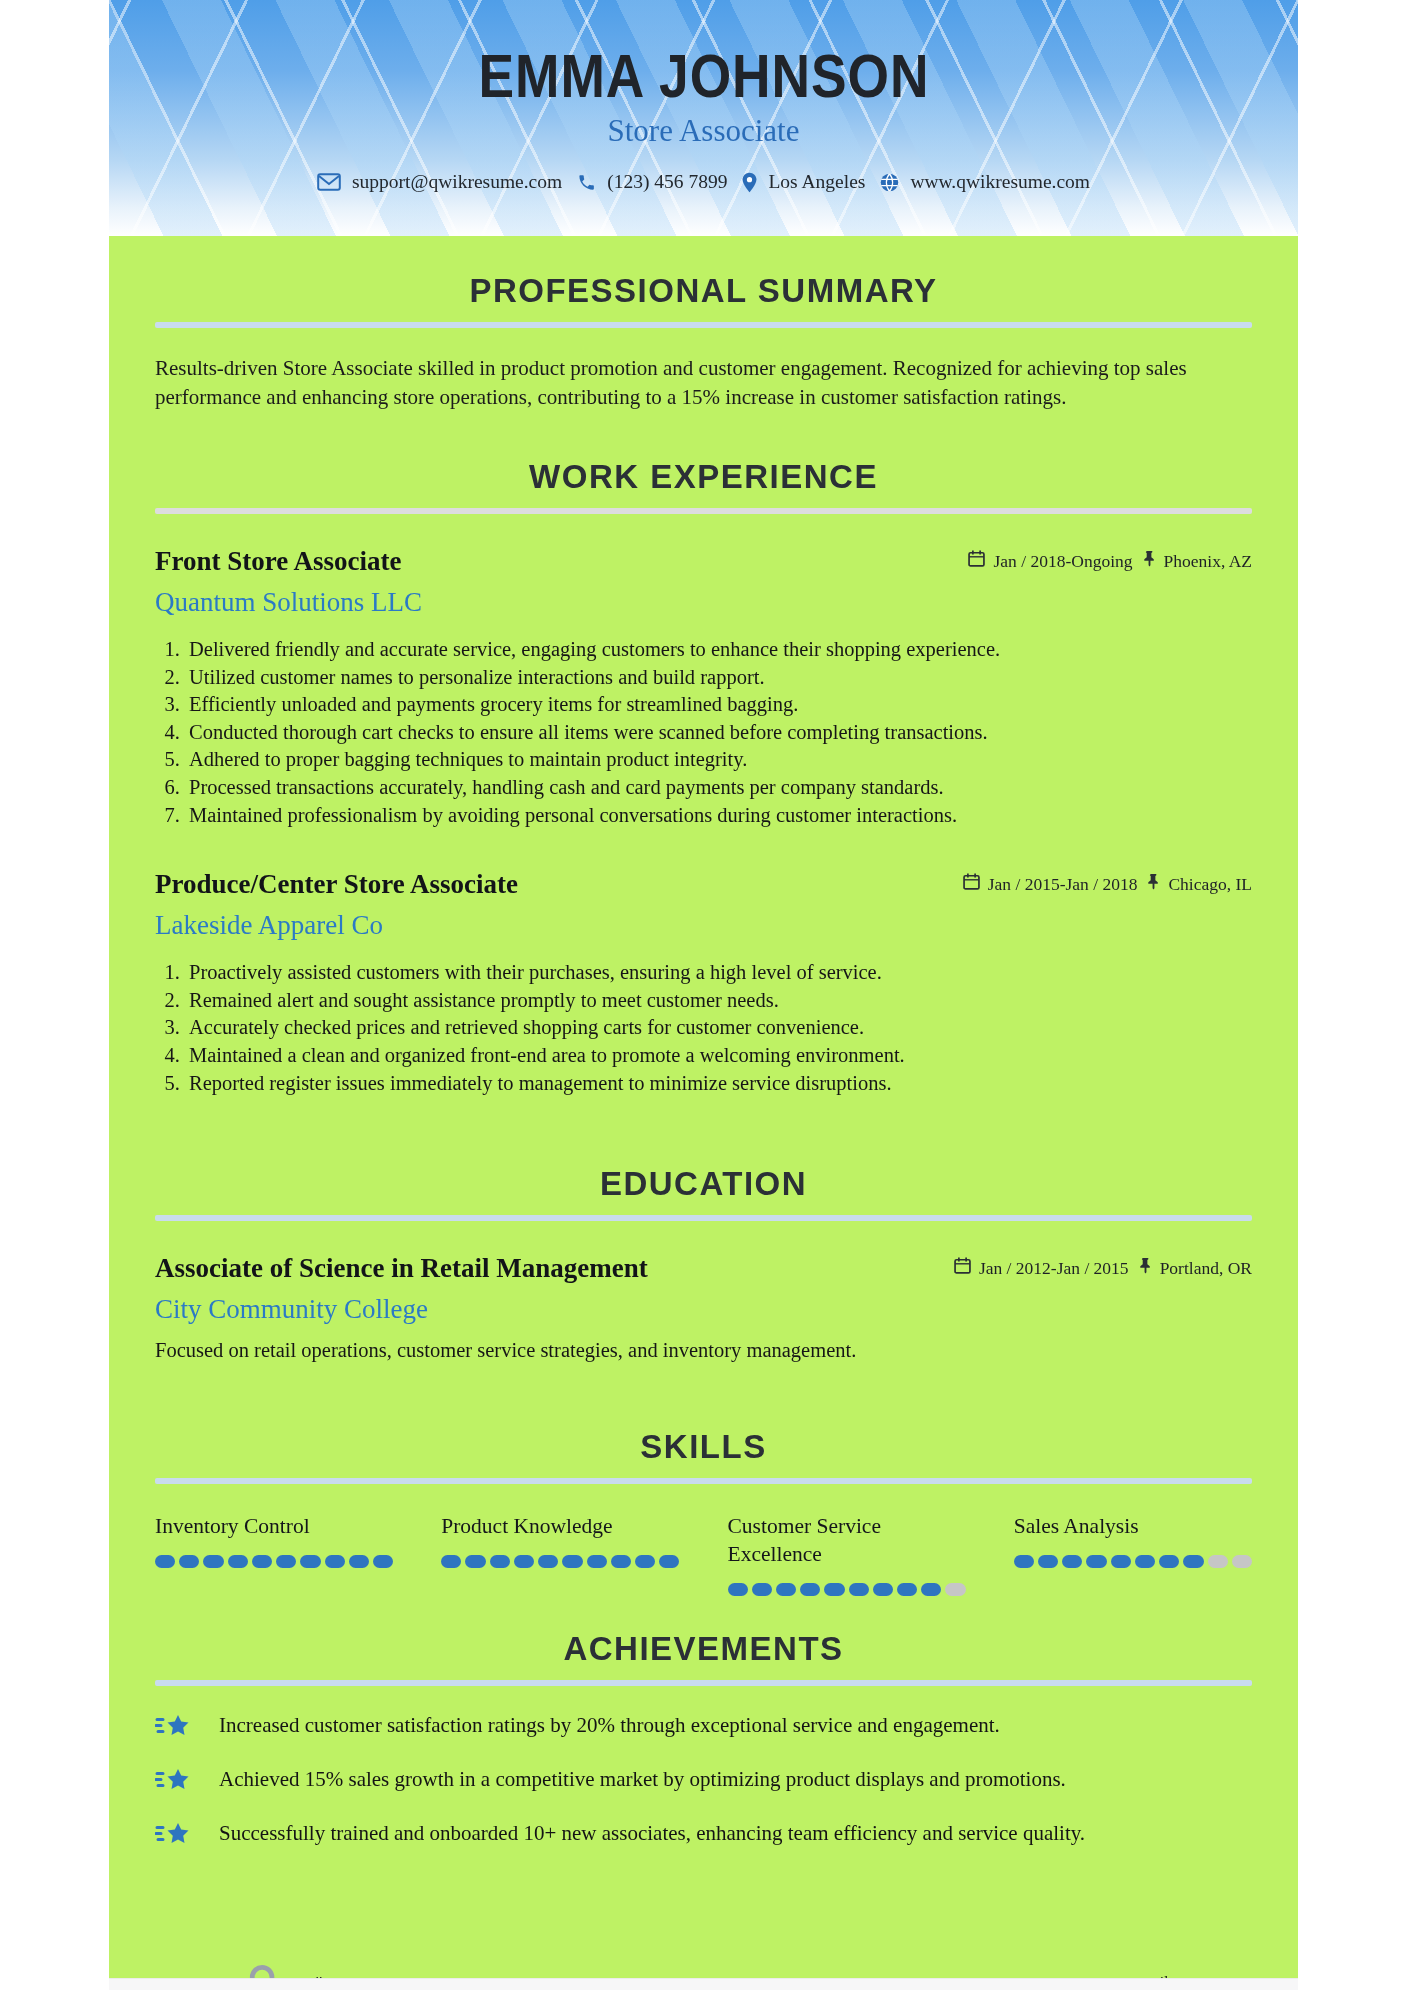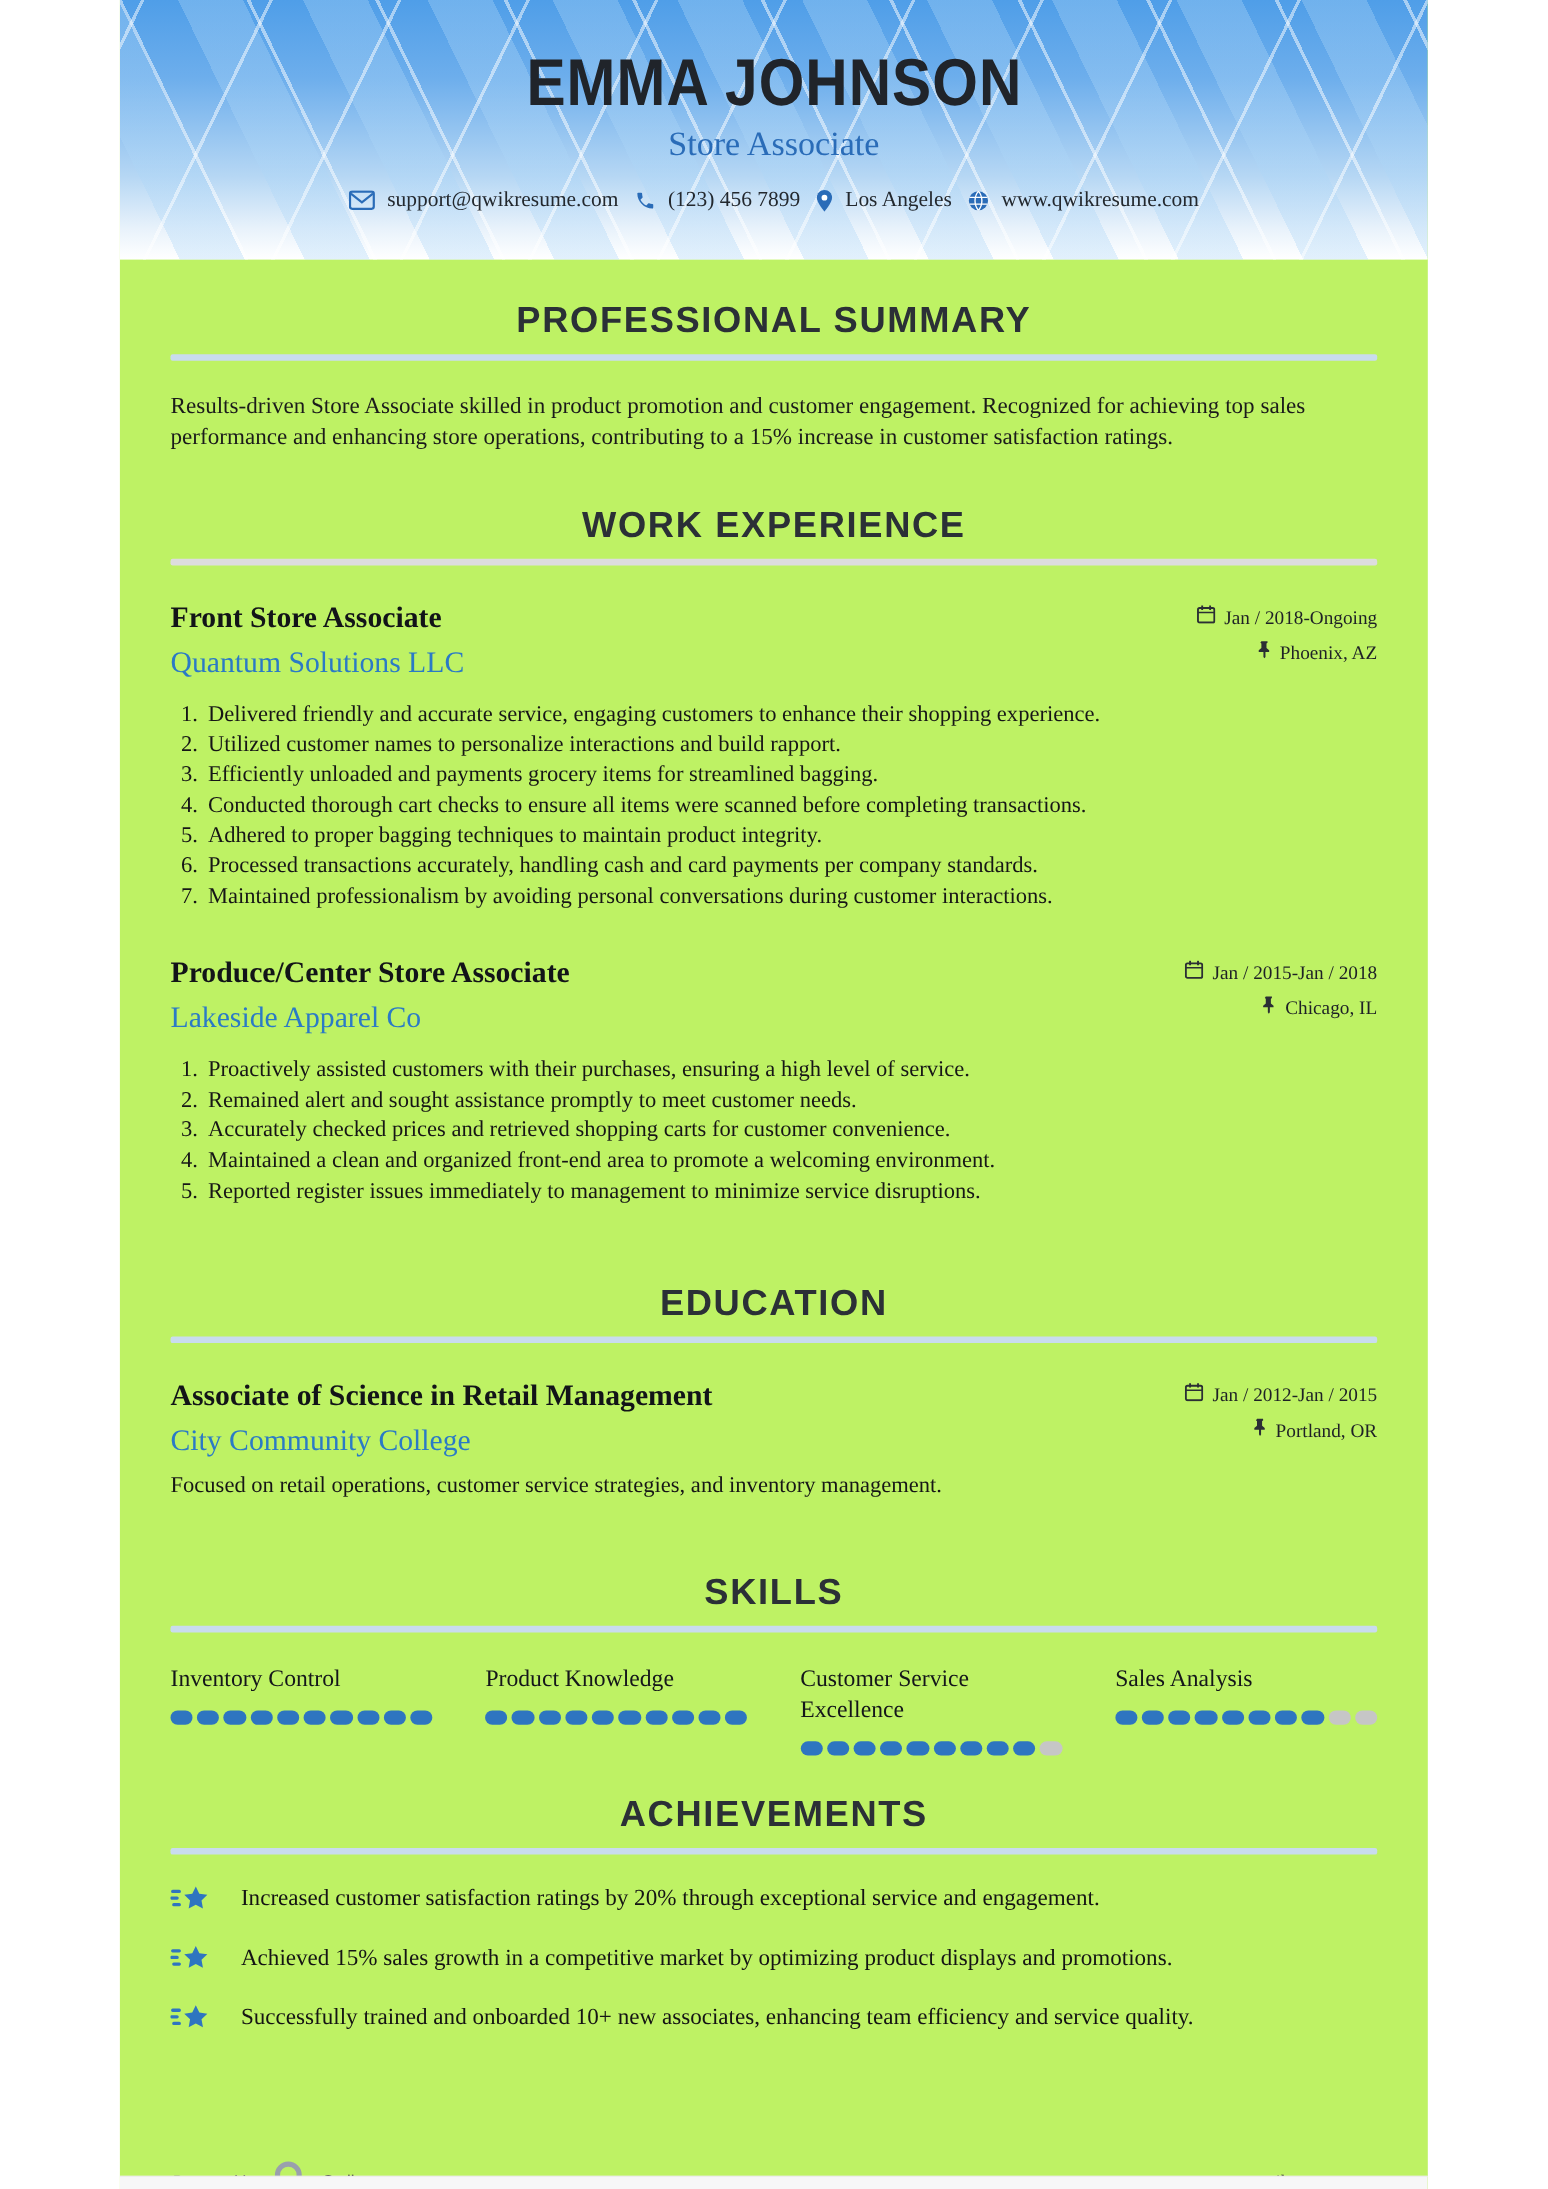--- a/index.html
+++ b/index.html
@@ -35,21 +35,21 @@
   .sec-summary{margin-top:36px;}
   .summary-text{margin-top:26px;font-size:21px;line-height:29px;color:#1b1b1b;}
 
   
   .sec-work{margin-top:46px;}
   .job{margin-top:30px;}
   .job + .job{margin-top:38px;}
   .job-head{display:flex;justify-content:space-between;align-items:flex-start;}
   .job-name{font-size:27px;font-weight:700;color:#121418;line-height:34px;margin:0;}
   .company{margin-top:9px;font-size:27px;color:var(--link-blue,#2b7ac6);}
-  .job-metas{display:flex;flex-direction:column;align-items:flex-end;gap:10px;margin-top:6px;text-align:center;}
+  .job-metas{display:flex;flex-direction:row;align-items:flex-end;gap:10px;margin-top:6px;text-align:center;}
   .meta{display:flex;align-items:center;gap:8px;font-size:17.5px;color:#1e2126;white-space:nowrap;}
   ol.bullets{margin:18px 0 0 0;padding-left:30px;font-size:20.5px;line-height:27.6px;color:#161616;}
   ol.bullets li{padding-left:4px;}
 
   
   .sec-education{margin-top:68px;}
   .edu-desc{margin-top:14px;font-size:20.5px;color:#161616;}
 
   
   .sec-skills{margin-top:66px;}

